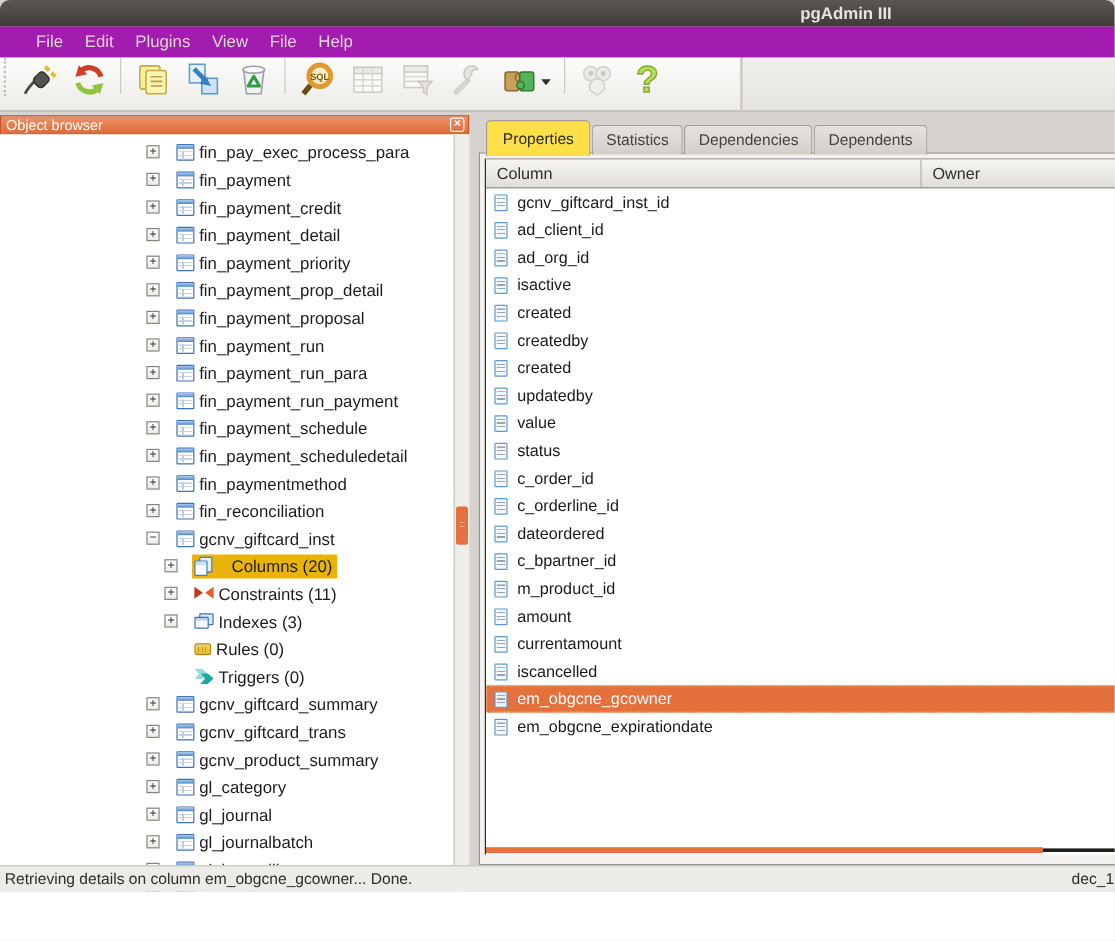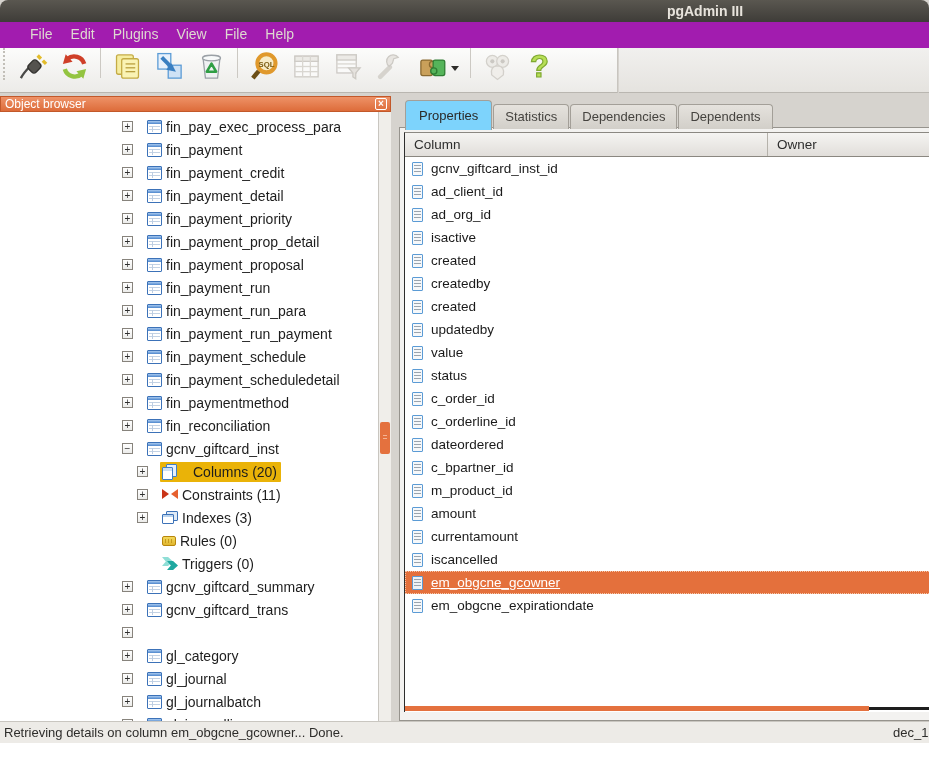--- a/index.html
+++ b/index.html
@@ -94,38 +94,38 @@
     background:#e4713e; border-radius:2px; }
   .ob-thumb::after { content:""; position:absolute; left:3px; right:3px; top:13px; height:5px;
     background:repeating-linear-gradient(to bottom,#f4b394 0 1px, transparent 1px 3px); }
 
   
   .main-panel { position:absolute; left:399px; top:96px; right:0; bottom:22px; }
   .tabs { position:absolute; top:4px; left:6px; display:flex; align-items:flex-end; z-index:3; }
   .tab { font-size:13px; color:#45433f; background:linear-gradient(#e5e2dd,#d2cfc9);
     border:1px solid #a39f98; border-bottom:none; border-radius:4px 4px 0 0;
     padding:4px 11px 5px; margin-right:1px; position:relative; }
-  .tab.active { background:#7dd3fc; color:#2a2a28; padding:7px 13px 7px; z-index:4; margin-bottom:-1px; }
+  .tab.active { background:#fde047; color:#2a2a28; padding:7px 13px 7px; z-index:4; margin-bottom:-1px; }
   .tab-content { position:absolute; top:31px; left:0; right:-2px; bottom:0;
     background:#f3f2f0; border:1px solid #96938d; z-index:2; }
   .list { position:absolute; top:4px; left:4px; right:-1px; bottom:8px; background:#fff;
     border-left:1px solid #2e2e2e; border-top:1px solid #8b8882; }
   .list-header { height:24px; display:flex; background:linear-gradient(#f5f4f2,#e1deda);
     border-bottom:1px solid #8a8780; }
   .list-header .hcell { line-height:23px; font-size:13.5px; color:#2e2e2e; padding-left:9px; }
   .col-column { width:363px; border-right:1px solid #b5b2ab; }
   .col-owner { flex:1; }
   .list-row { height:23px; display:flex; align-items:center; padding-left:7px; }
   .icon-doc { flex:none; width:11px; height:14px; border:1px solid #5b9bd5; border-radius:1px;
     background:#f6f8fa; position:relative; }
   .icon-doc::after { content:""; position:absolute; left:1px; right:1px; top:2px; bottom:2px;
     background:repeating-linear-gradient(to bottom,#9aa4ae 0 1px, transparent 1px 3px); }
   .row-label { font-size:13.5px; color:#1a1a1a; margin-left:8px; white-space:nowrap; }
   .list-row.selected { background:#e4703c; outline:1px dotted #f5c7ab; outline-offset:-1px; }
-  .list-row.selected .row-label { color:#fff;text-decoration:underline; }
+  .list-row.selected .row-label { color:#fff; }
   .list-row.selected .icon-doc { background:#eef2f6; }
   .hscroll { position:absolute; bottom:0; left:0; right:0; height:6px; background:transparent; }
   .hscroll-thumb { position:absolute; left:0; top:0; width:464px; height:5px; background:#e4713e; }
   .hscroll-rest { position:absolute; left:464px; right:0; top:1px; height:3px; background:#1e1e1e; }
 
   
   .statusbar { position:absolute; left:0; right:0; bottom:0; height:22px; background:#edebe7;
     border-top:1px solid #c9c6c0; }
   .status-left { position:absolute; left:4px; top:3px; font-size:13px; color:#2e2d2b; white-space:nowrap; }
   .status-right { position:absolute; left:893px; top:3px; font-size:13px; color:#2e2d2b; white-space:nowrap; }
@@ -408,20 +408,24 @@
         </div>
         <div class="tree-row lvl1">
           <span class="expander">+</span>
           <span class="tr-inner">
             <span class="ticon icon-table"></span>
             <span class="tree-label">gcnv_giftcard_trans</span>
           </span>
         </div>
         <div class="tree-row lvl1">
           <span class="expander">+</span>
+          <span class="tr-inner">
+            <span class="ticon icon-table"></span>
+            <span class="tree-label">gcnv_product_summary</span>
+          </span>
         </div>
         <div class="tree-row lvl1">
           <span class="expander">+</span>
           <span class="tr-inner">
             <span class="ticon icon-table"></span>
             <span class="tree-label">gl_category</span>
           </span>
         </div>
         <div class="tree-row lvl1">
           <span class="expander">+</span>

